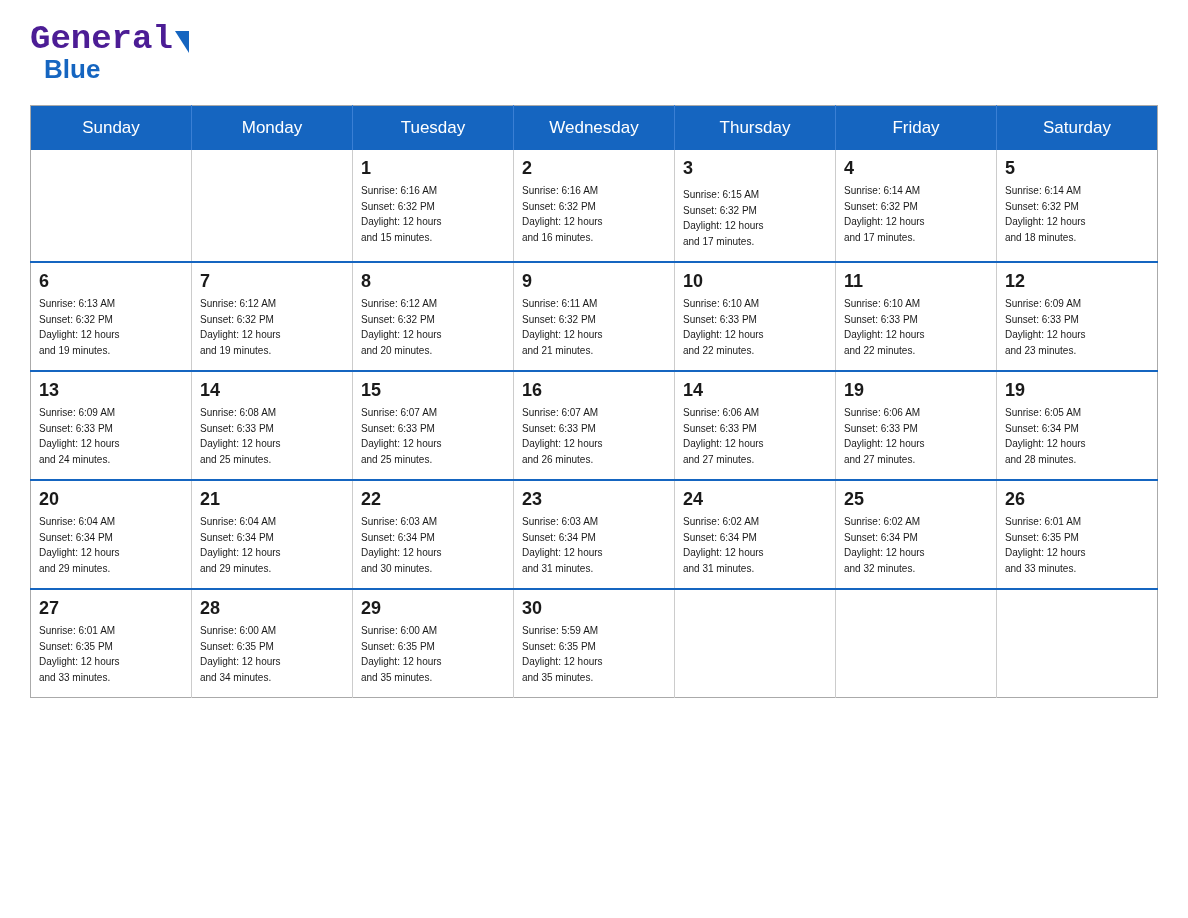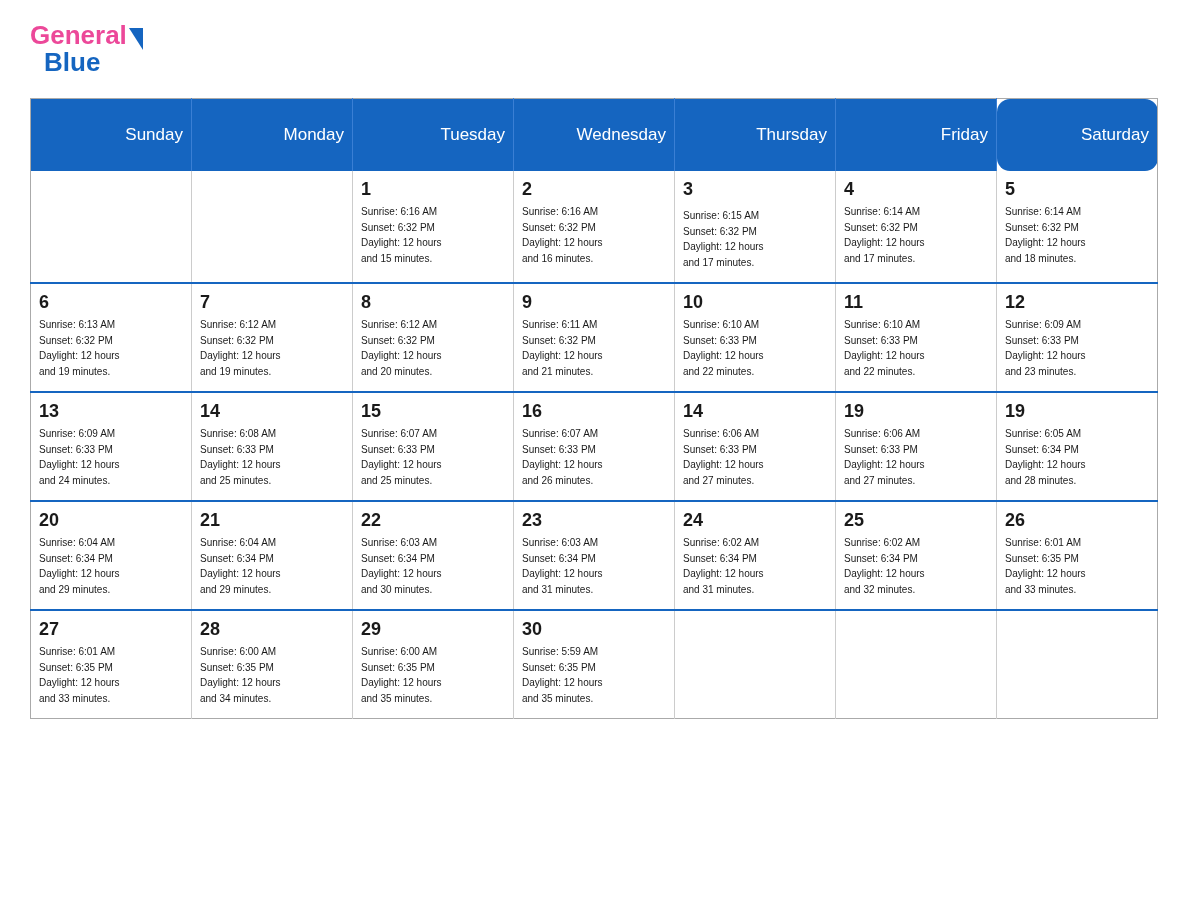--- a/index.html
+++ b/index.html
@@ -10,23 +10,24 @@
       width: 1188px;
       min-height: 918px;
     }
     .header {
       display: flex;
       justify-content: space-between;
       align-items: flex-start;
       margin-bottom: 20px;
     }
     .logo-text-general {
-      font-size: 26px;
+      font-size: 34px;
       font-weight: bold;
-      color: #ec4899;
+      color: #4c1d95;
+      font-family: Liberation Mono, monospace;
     }
     .logo-text-blue {
       font-size: 26px;
       font-weight: bold;
       color: #1565c0;
     }
     .logo-triangle {
       width: 0;
       height: 0;
       border-left: 14px solid transparent;
@@ -50,29 +51,28 @@
       margin-top: 4px;
     }
     .calendar {
       width: 100%;
       border-collapse: collapse;
       border: 1px solid #aaa;
     }
     .calendar th {
       background-color: #1565c0;
       color: #fff;
-      padding: 26px 8px;
-      text-align: right;
+      padding: 12px 8px;
+      text-align: center;
       font-size: 17px;
       font-weight: normal;
       border-right: 1px solid #3a7fd4;
     }
     .calendar th:last-child {
       border-right: none;
-      border-radius: 13px;
     }
     .calendar td {
       vertical-align: top;
       padding: 8px 8px 12px 8px;
       border-right: 1px solid #ccc;
       border-bottom: 2px solid #1565c0;
       width: 14.28%;
       min-height: 110px;
     }
     .calendar td:last-child {

